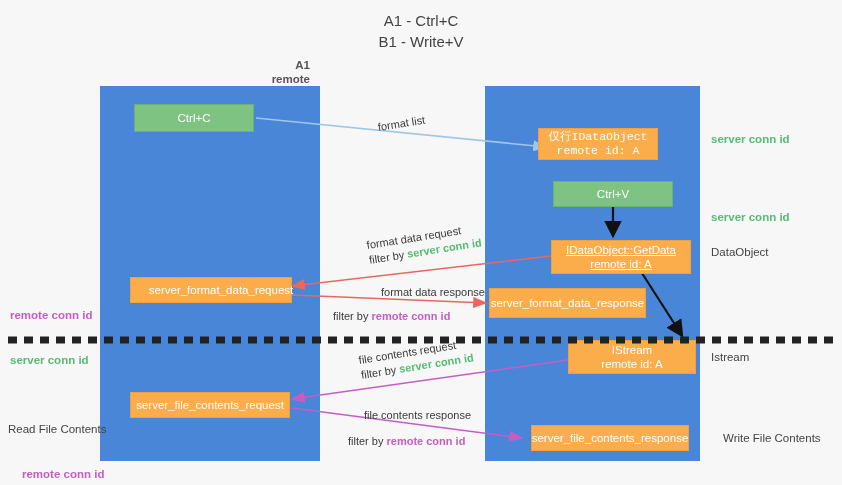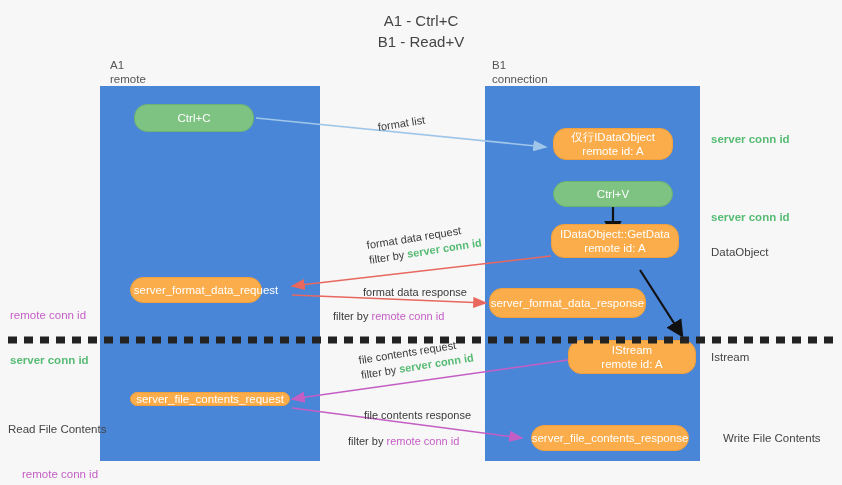--- a/index.html
+++ b/index.html
@@ -28,22 +28,23 @@
     font-size: 15px;
     color: #444444;
     line-height: 21px;
   }
   #title div { white-space: pre; }
 
   
   .col-header {
     font-size: 11.5px;
     color: #555555;
-    text-align: left;
+    text-align: right;
     line-height: 14px;
+    font-weight: bold;
   }
 
   
   .lane {
     background: #4a86d8;
   }
   #lane-a1 { left: 100px; top: 86px; width: 220px; height: 375px; }
   #lane-b1 { left: 485px; top: 86px; width: 215px; height: 375px; }
 
   
@@ -51,40 +52,39 @@
     box-sizing: border-box;
     display: flex;
     flex-direction: column;
     align-items: center;
     justify-content: center;
     color: #ffffff;
     font-size: 11.5px;
     line-height: 14px;
     text-align: right;
     white-space: pre;
-    border-radius: 13px;
   }
   .box-green {
     background: #7ec382;
     border: 1px solid #6cb372;
   }
   .box-orange {
     background: #fbad4b;
     border: 1px solid #f0a03c;
   }
 
   
   .side-label {
     font-size: 11.5px;
     color: #444444;
     line-height: 15px;
     white-space: pre;
   }
   .green-text { color: #57bb74; font-weight: bold; }
-  .magenta-text { color: #c45ec4; font-weight: normal; }
+  .magenta-text { color: #c45ec4; font-weight: bold; }
 
   
   .mid-label {
     font-size: 11px;
     color: #3a3a3a;
     line-height: 15px;
     white-space: nowrap;
   }
   .rot-up { transform: rotate(-9deg); transform-origin: left center; }
 
@@ -96,30 +96,26 @@
 
   svg.ov { position: absolute; left: 0; top: 0; width: 842px; height: 485px; overflow: visible; pointer-events: none; }
 </style>
 </head>
 <body>
 
 <div id="canvas">
 
   <div class="abs" id="title">
     <div>A1 - Ctrl+C</div>
-    <div>B1 - Read+V</div>
+    <div>B1 - Write+V</div>
   </div>
 
   <div class="abs col-header" style="left:110px; top:58px; width:200px;">
     <div>A1</div>
     <div>remote</div>
-  </div>
-  <div class="abs col-header" style="left:492px; top:58px; width:200px;">
-    <div>B1</div>
-    <div>connection</div>
   </div>
 
   <div class="abs lane" id="lane-a1"></div>
   <div class="abs lane" id="lane-b1"></div>
 
   <svg class="ov">
     <defs>
       <marker id="ah-blue" markerWidth="9" markerHeight="7" refX="8" refY="3.5" orient="auto">
         <polygon points="0 0, 9 3.5, 0 7" fill="#9fc6e8"></polygon>
       </marker>
@@ -146,38 +142,38 @@
 
     <path d="M568,360 L292,399" stroke="#c45ec4" stroke-width="1.6" fill="none" marker-end="url(#ah-mag)"></path>
 
     <path d="M292,408 L522,438" stroke="#c45ec4" stroke-width="1.6" fill="none" marker-end="url(#ah-mag)"></path>
   </svg>
 
   <div class="abs box box-green" style="left:134px; top:104px; width:120px; height:28px;">
     <span>Ctrl+C</span>
   </div>
 
-  <div class="abs box box-orange" style="left:130px; top:277px; width:132px; height:26px;padding-left:20px;">
+  <div class="abs box box-orange" style="left:130px; top:277px; width:162px; height:26px;padding-left:20px;">
     <span>server_format_data_request</span>
   </div>
 
-  <div class="abs box box-orange" style="left:130px; top:392px; width:160px; height:14px;">
+  <div class="abs box box-orange" style="left:130px; top:392px; width:160px; height:26px;">
     <span>server_file_contents_request</span>
   </div>
 
-  <div class="abs box box-orange" style="left:553px; top:128px; width:120px; height:32px;">
+  <div class="abs box box-orange" style="left:538px; top:128px; width:120px; height:32px;font-family:Liberation Mono, monospace;">
     <span>仅行IDataObject</span>
     <span>remote id: A</span>
   </div>
 
   <div class="abs box box-green" style="left:553px; top:181px; width:120px; height:26px;">
     <span>Ctrl+V</span>
   </div>
 
-  <div class="abs box box-orange" style="left:551px; top:224px; width:128px; height:34px;">
+  <div class="abs box box-orange" style="left:551px; top:240px; width:140px; height:34px;text-decoration:underline;">
     <span>IDataObject::GetData</span>
     <span>remote id: A</span>
   </div>
 
   <div class="abs box box-orange" style="left:489px; top:288px; width:157px; height:30px;">
     <span>server_format_data_response</span>
   </div>
 
   <div class="abs box box-orange" style="left:568px; top:340px; width:128px; height:34px;">
     <span>IStream</span>
@@ -197,21 +193,21 @@
   </div>
 
   <div class="abs mid-label rot-up" style="left:368px; top:238px;">
     <div>format data request</div>
     <div>
       <span>filter by </span><span class="green-text">server conn id</span>
     </div>
   </div>
 
   <div class="abs mid-label" style="left:333px; top:285px;">
-    <div style="margin-left:30px;">format data response</div>
+    <div style="margin-left:48px;">format data response</div>
     <div style="margin-top:9px;">
       <span>filter by </span><span class="magenta-text">remote conn id</span>
     </div>
   </div>
 
   <div class="abs mid-label rot-up" style="left:360px; top:353px;">
     <div>file contents request</div>
     <div>
       <span>filter by </span><span class="green-text">server conn id</span>
     </div>

